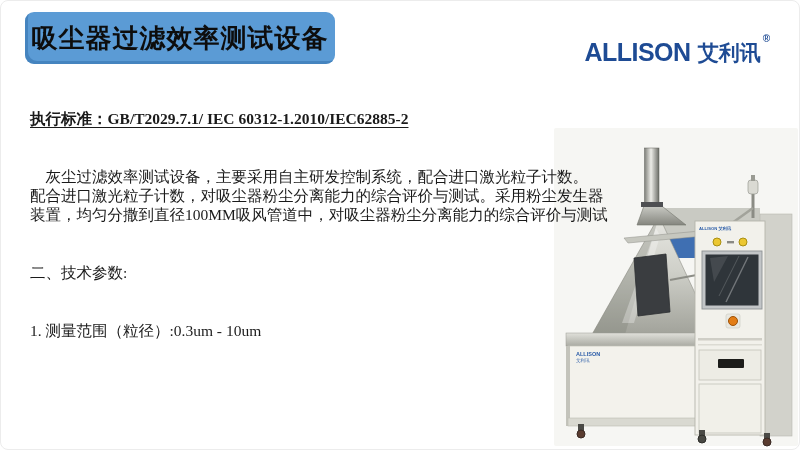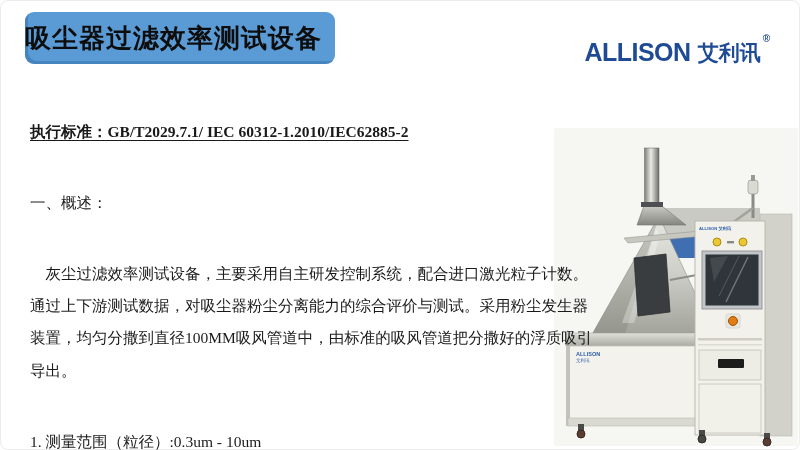--- a/index.html
+++ b/index.html
@@ -8,42 +8,42 @@
     background:#ffffff;color:#1a1a1a;
     font-family:"Liberation Serif","DejaVu Serif",serif;
   }
   .page-frame{position:absolute;inset:0;border:1px solid #ececec;border-radius:8px;pointer-events:none;}
 
   
   .title-box{
     position:absolute;left:25px;top:12px;width:310px;height:52px;
     background:#5b9bd5;border-radius:9px;
     box-shadow:inset 3px -3px 0 rgba(43,104,163,.45);
-    display:flex;align-items:center;justify-content:flex-start;
+    display:flex;align-items:center;justify-content:center;
   }
   .title-box .t{
     font-family:"Liberation Sans","DejaVu Sans",sans-serif;
     font-weight:700;font-size:26px;letter-spacing:1px;color:#0d0d0d;
   }
 
   
   .logo{
     position:absolute;top:40px;right:30px;display:flex;align-items:flex-start;
     color:#1e4b94;font-family:"Liberation Sans","DejaVu Sans",sans-serif;font-weight:800;
   }
   .logo .en{font-size:25px;line-height:1;letter-spacing:-.5px;}
   .logo .cn{font-size:21px;line-height:1;margin-left:7px;margin-top:2px;}
   .logo .reg{font-size:10px;line-height:1;margin-left:2px;margin-top:-6px;}
 
   
   .doc{
     position:absolute;left:30px;top:70px;width:606px;z-index:2;
     font-size:15.5px;line-height:19.35px;white-space:pre;
   }
-  .text-line{height:19.35px;margin-top:13px;}
+  .text-line{height:19.35px;}
   .std{font-weight:bold;text-decoration:underline;text-underline-offset:3px;}
 
   
   .photo{position:absolute;left:552px;top:118px;width:248px;height:330px;z-index:1;}
   .photo svg{display:block;width:248px;height:330px;}
 </style>
 </head>
 <body>
 
 <div class="page-frame"></div>
@@ -53,22 +53,22 @@
 </div>
 
 <div class="logo">
   <span class="en">ALLISON</span>
   <span class="cn">艾利讯</span>
   <span class="reg">®</span>
 </div>
 
 <div class="doc">
   <div class="text-line std">执行标准：GB/T2029.7.1/ IEC 60312-1.2010/IEC62885-2</div>
-  <div class="text-line">一、概述：</div>
-  <div><div class="text-line">　灰尘过滤效率测试设备，主要采用自主研发控制系统，配合进口激光粒子计数。</div><div class="text-line">通过上下游测试数据，对吸尘器粉尘分离能力的综合评价与测试。采用粉尘发生器</div><div class="text-line">装置，均匀分撒到直径100MM吸风管道中，由标准的吸风管道把分撒好的浮质吸引</div><div class="text-line">导出。</div></div>
+  <div><div class="text-line">　灰尘过滤效率测试设备，主要采用自主研发控制系统，配合进口激光粒子计数。</div><div class="text-line">配合进口激光粒子计数，对吸尘器粉尘分离能力的综合评价与测试。采用粉尘发生器</div><div class="text-line">装置，均匀分撒到直径100MM吸风管道中，对吸尘器粉尘分离能力的综合评价与测试</div></div>
+  <div class="text-line">二、技术参数:</div>
   <div><div class="text-line">1. 测量范围（粒径）:0.3um - 10um</div></div>
 </div>
 
 <div class="photo">
   <svg viewBox="0 0 248 330">
     <defs>
       <linearGradient id="pipeG" x1="0" y1="0" x2="1" y2="0">
         <stop offset="0" stop-color="#7e7f79"></stop>
           <stop offset="0.45" stop-color="#ecece7"></stop>
           <stop offset="1" stop-color="#6b6c66"></stop>

